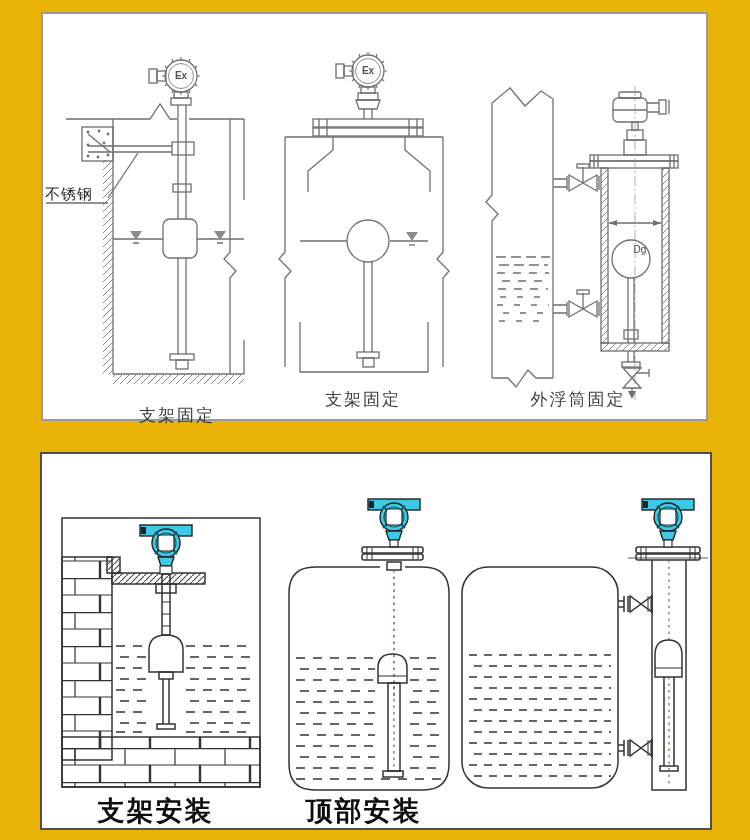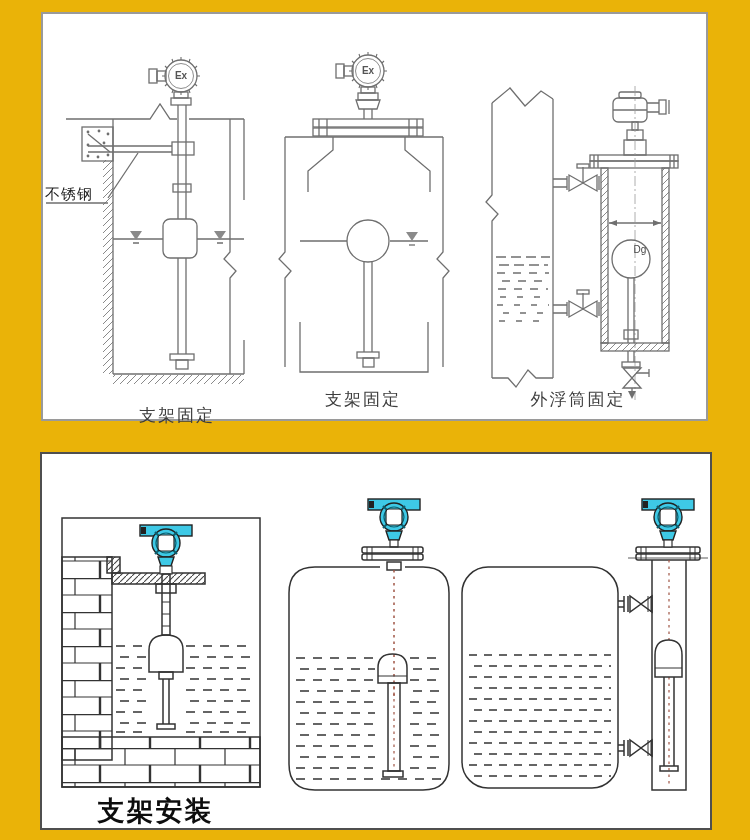--- a/index.html
+++ b/index.html
@@ -316,13 +316,14 @@
   <span class="lbl ex" style="left:169px;top:70px;width:24px;">Ex</span>
   <span class="lbl ex" style="left:356px;top:65px;width:24px;">Ex</span>
   <span class="lbl dg" style="left:630px;top:206px;width:20px;">Dg</span>
   <span class="lbl ss" style="left:45px;top:185px;width:60px;">不锈钢</span>
 
   <span class="lbl cap-top" style="left:125px;top:388px;width:104px;margin-top:16px;">支架固定</span>
   <span class="lbl cap-top" style="left:311px;top:388px;width:104px;">支架固定</span>
   <span class="lbl cap-bottom" style="left:83px;top:793px;width:145px;">支架安装</span>
 
   <span class="lbl cap-top" style="left:514px;top:388px;width:128px;">外浮筒固定</span>
+  <span class="lbl cap-bottom" style="left:291px;top:793px;width:145px;">顶部安装</span>
 </div>
 
 </body></html>

